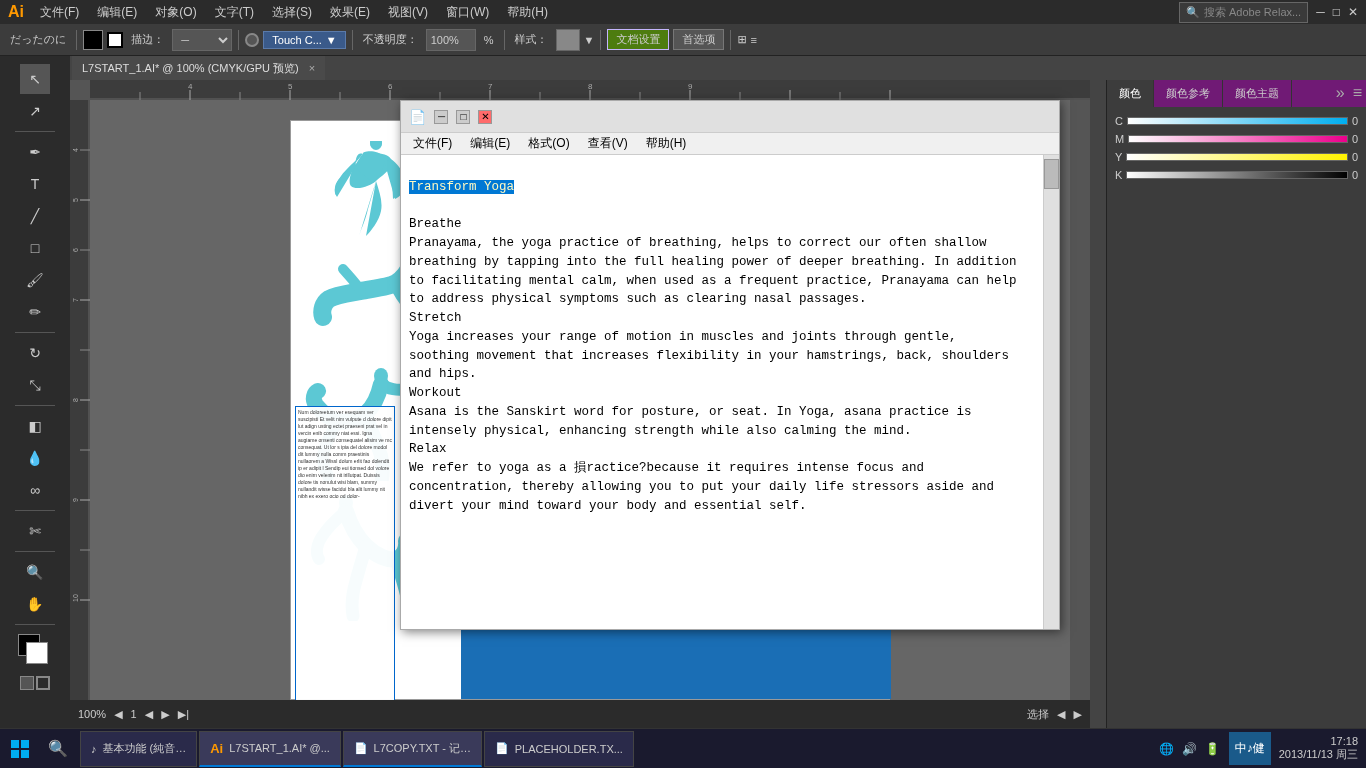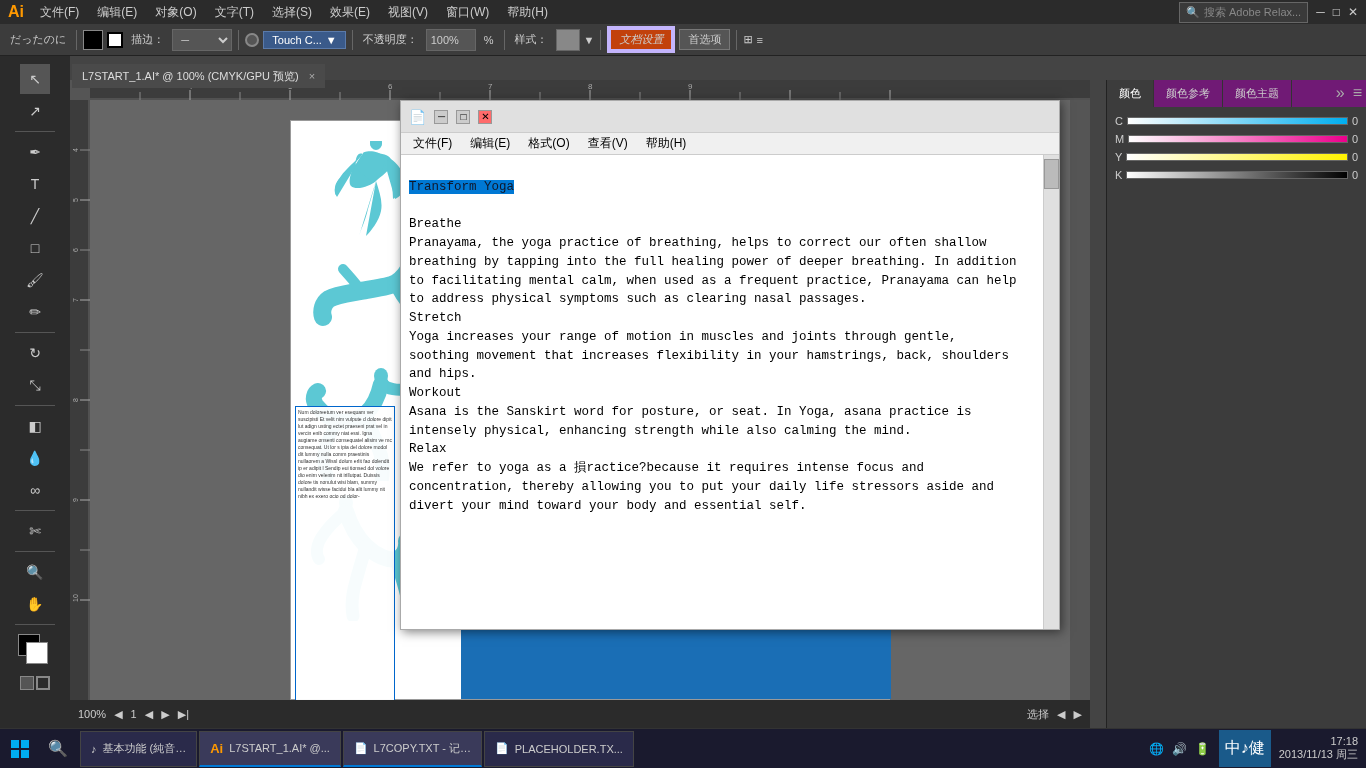--- a/index.html
+++ b/index.html
@@ -25,21 +25,21 @@
     .toolbar-swatch { width: 20px; height: 20px; background: #000; border: 1px solid #888; }
     .toolbar-separator { width: 1px; height: 20px; background: #666; margin: 0 2px; }
     .touch-btn {
       background: #3a5a8a; border: 1px solid #5a7aaa; color: #fff;
       font-size: 11px; padding: 2px 8px; cursor: pointer; display: flex; align-items: center; gap: 4px;
     }
     .circle-icon { width: 14px; height: 14px; border-radius: 50%; background: #555; border: 2px solid #888; }
 
     
     #doc-tab {
-      position: absolute; top: 64px; left: 72px; height: 24px;
+      position: absolute; top: 56px; left: 72px; height: 24px;
       background: #4a4a4a; display: flex; align-items: center; padding: 0 10px;
       color: #ddd; font-size: 11px; gap: 4px; z-index: 100;
     }
     .doc-tab-close { color: #aaa; cursor: pointer; margin-left: 6px; }
 
     
     #sidebar {
       position: absolute; top: 56px; left: 0; width: 70px; height: 680px;
       background: #2b2b2b; z-index: 50; display: flex; flex-direction: column; align-items: center;
       padding-top: 8px; gap: 2px;
@@ -105,40 +105,40 @@
     .np-menu { padding: 2px 8px; cursor: pointer; }
     #notepad-content {
       flex: 1; background: white; font-family: 'Courier New', monospace; font-size: 12.5px;
       line-height: 1.5; padding: 4px 8px; overflow-y: auto; overflow-x: hidden;
       border: none; outline: none; color: #000; white-space: pre-wrap;
     }
     .np-scrollbar { width: 16px; background: #e0e0e0; border-left: 1px solid #ccc; }
     .np-content-row { display: flex; flex: 1; overflow: hidden; }
 
     
-    .highlighted { background: #0078d4; color: #0f172a; }
+    .highlighted { background: #0078d4; color: #fef9c3; }
 
     
     #taskbar {
       position: absolute; bottom: 0; left: 0; width: 1366px; height: 40px;
       background: #1a1a2e; display: flex; align-items: center; z-index: 300;
       border-top: 1px solid #333;
     }
     .taskbar-start { width: 40px; height: 40px; display: flex; align-items: center; justify-content: center; cursor: pointer; }
     .taskbar-search { width: 36px; height: 40px; display: flex; align-items: center; justify-content: center; cursor: pointer; color: #ccc; }
     .taskbar-apps { display: flex; flex: 1; align-items: center; gap: 2px; padding: 0 4px; }
     .taskbar-app {
       height: 36px; padding: 0 10px; display: flex; align-items: center; gap: 6px;
       background: #2a2a4a; border: 1px solid #444; cursor: pointer; color: #ccc; font-size: 11px;
       max-width: 180px; overflow: hidden; white-space: nowrap;
     }
     .taskbar-app.active { background: #3a3a5a; border-bottom: 2px solid #0078d4; }
     .taskbar-right { display: flex; align-items: center; gap: 8px; padding: 0 8px; color: #ccc; font-size: 11px; }
     .taskbar-clock { text-align: right; font-size: 11px; color: #ccc; }
-    .taskbar-ime { background: #1a5a8a; padding: 8px 6px; font-size: 16px; color: white; }
+    .taskbar-ime { background: #1a5a8a; padding: 8px 6px; font-size: 12px; color: white; }
 
     
     #status-bar {
       position: absolute; bottom: 40px; left: 70px; width: 1020px; height: 28px;
       background: #2b2b2b; display: flex; align-items: center; padding: 0 8px;
       color: #ccc; font-size: 11px; gap: 8px; z-index: 60;
     }
   </style>
 </head>
 <body>
@@ -183,21 +183,21 @@
   </div>
   <div class="toolbar-separator"></div>
   <span class="toolbar-item">不透明度：</span>
   <input type="text" class="toolbar-select" value="100%" style="width: 50px;">
   <span class="toolbar-item">%</span>
   <div class="toolbar-separator"></div>
   <span class="toolbar-item">样式：</span>
   <div style="width:24px; height:22px; background:#888; border:1px solid #666; cursor:pointer;"></div>
   <span style="color:#ccc; font-size:11px; cursor:pointer;">▼</span>
   <div class="toolbar-separator"></div>
-  <button style="background:#c2410c; border:4px solid #c4b5fd; color:#ccc; font-size:11px; padding:2px 8px; cursor:pointer;font-style:italic;">文档设置</button>
+  <button style="background:#4d7c0f; border:1px solid #c4b5fd; color:#ccc; font-size:11px; padding:2px 8px; cursor:pointer;">文档设置</button>
   <button style="background:#555; border:1px solid #777; color:#ccc; font-size:11px; padding:2px 8px; cursor:pointer;">首选项</button>
   <div class="toolbar-separator"></div>
   <span style="color:#ccc; font-size:11px;">⊞</span>
   <span style="color:#ccc; font-size:11px;">≡</span>
 </div>
 
 <div id="doc-tab">
   <span>L7START_1.AI* @ 100% (CMYK/GPU 预览)</span>
   <span class="doc-tab-close">×</span>
 </div>

